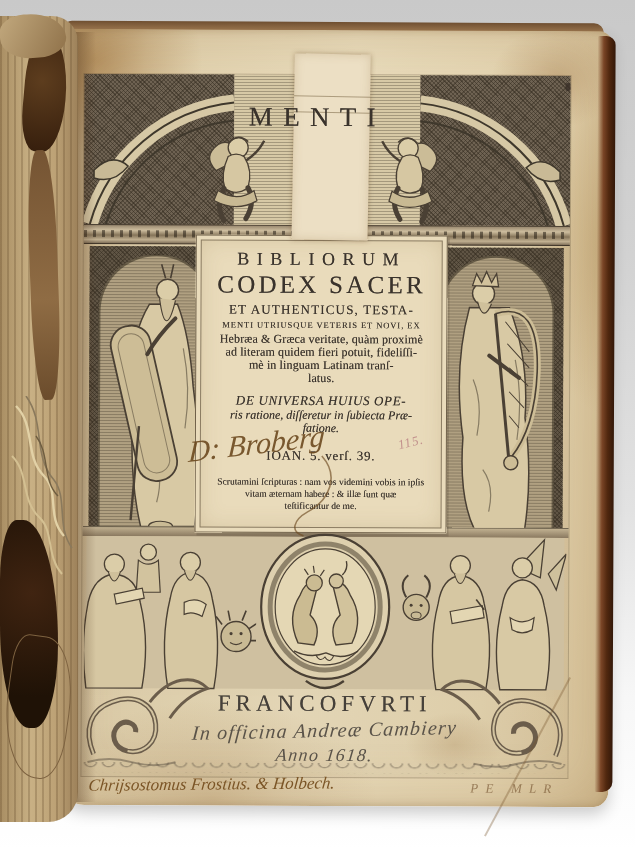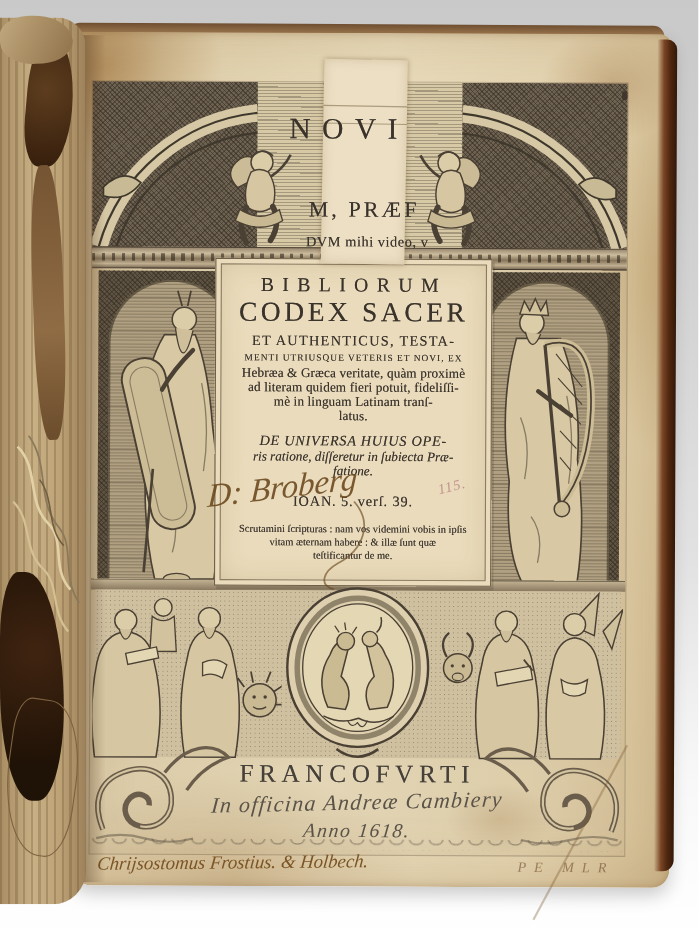--- a/index.html
+++ b/index.html
@@ -308,23 +308,21 @@
         <path d="M8,100 Q30,94 52,100 T96,100" fill="none" stroke="rgba(90,80,66,.5)" stroke-width="2"></path>
       </svg>
       <div class="abs plate-edge"></div>
     </div>
 
     <div class="abs strip">
       <div class="abs strip-crease" style="top:42px;"></div>
       <div class="abs strip-crease" style="top:58px;"></div>
     </div>
 
-    <div class="abs tymp ty1">NOVI</div>
-    <div class="abs tymp ty3">M, PRÆF</div>
-    <div class="abs tymp ty4">DVM mihi video, v</div>
+    <div class="abs tymp ty1">MENTI</div>
 
     <div class="abs sig">D: Broberg</div>
     <svg class="abs sig-flourish" width="120" height="84" viewBox="0 0 120 84">
       <path d="M66,2 C84,22 74,46 52,58 C38,66 34,78 48,82" fill="none" stroke="#6d4a20" stroke-width="1.6" opacity=".8"></path>
     </svg>
     <div class="abs pencil">115.</div>
     <div class="abs inscr">Chrijsostomus Frostius. &amp; Holbech.</div>
     <div class="abs initials">PE MLR</div>
 
     <div class="abs crease"></div>

